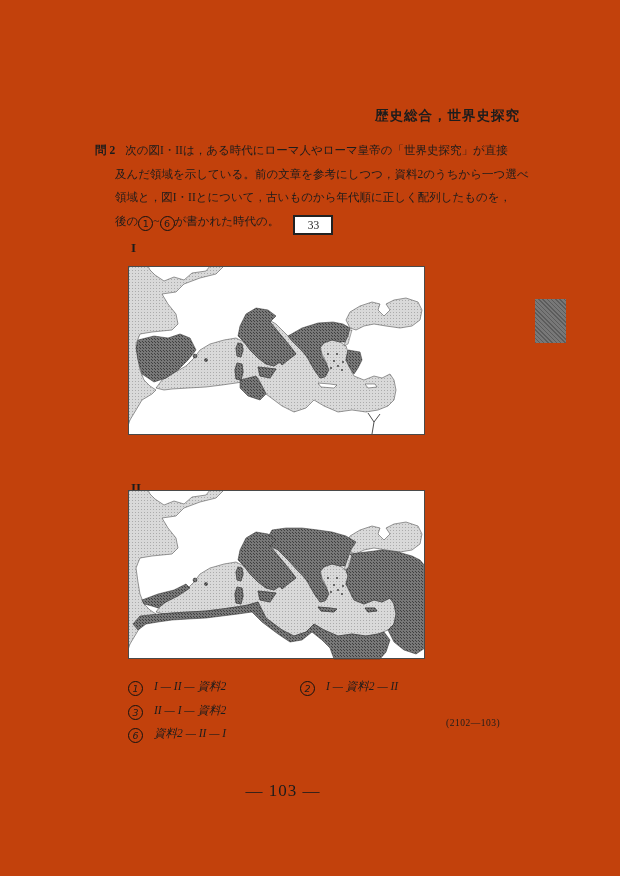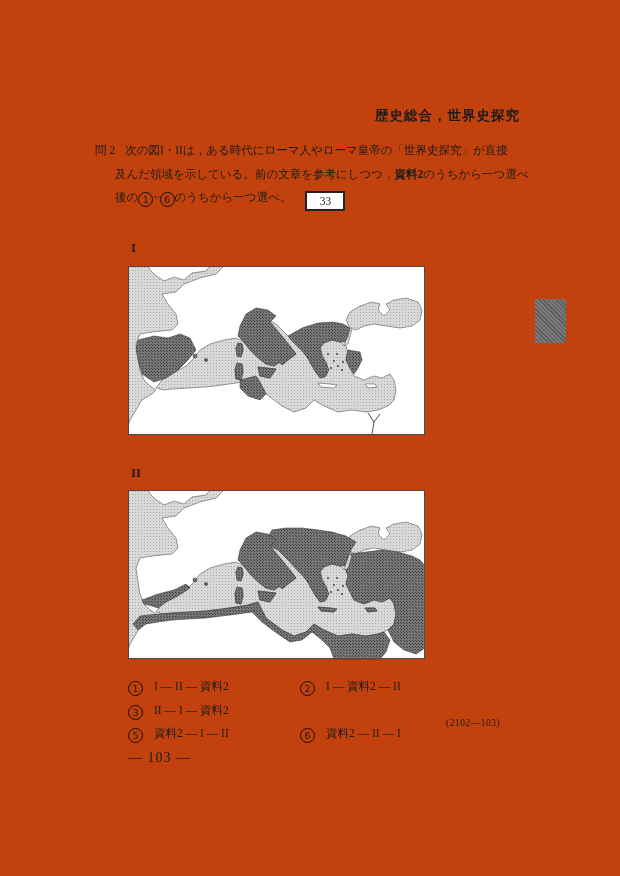--- a/index.html
+++ b/index.html
@@ -15,69 +15,72 @@
   }
   .page{position:relative;width:620px;height:876px;background:#c2410c;overflow:hidden;}
 
   .header{
     position:absolute;top:107px;left:330px;width:190px;
     text-align:right;font-weight:bold;font-size:13.5px;letter-spacing:1px;
   }
 
   .question{position:absolute;top:139px;left:95px;width:445px;font-size:11.5px;line-height:23.7px;}
   .q-line{height:23.7px;white-space:nowrap;}
-  .q-num{font-weight:normal;margin-right:10px;text-align:center;}
+  .q-num{font-weight:bold;margin-right:10px;text-align:center;}
   .q-cont{margin-left:20px;}
-  .bold{font-weight:bold;}
+  .bold{font-weight:normal;}
   .circ{
     display:inline-flex;align-items:center;justify-content:center;
     width:13px;height:13px;border:1px solid #111;border-radius:50%;
     font-size:9.5px;line-height:13px;vertical-align:-2px;
     font-family:"DejaVu Sans",sans-serif;
   }
   .answer-box{
     display:inline-block;border:2px solid #222;min-width:36px;height:16px;
     line-height:16px;text-align:center;font-size:11.5px;margin-left:14px;
     vertical-align:-4px;background:#fff;
   }
 
   .map-label{position:absolute;font-weight:bold;font-size:13px;font-family:"Liberation Serif",serif;}
   #map1-label{left:131px;top:240px;}
-  #map2-label{left:131px;top:465px;}
+  #map2-label{left:131px;top:480px;}
   .map-figure{position:absolute;left:128px;}
   #map1{top:266px;}
   #map2{top:490px;}
 
   .choices{position:absolute;left:128px;top:679px;width:370px;font-size:11.5px;}
-  .choice-row{height:23.5px;display:flex;}
+  .choice-row{height:23.5px;display:flex;font-style:italic;}
   .choice{width:172px;white-space:nowrap;}
   .choice .circ{margin-right:11px;}
 
-  .pagenum{position:absolute;top:750px;left:128px;width:310px;text-align:left;font-size:14px;letter-spacing:1px;}
+  .pagenum{position:absolute;top:781px;left:128px;width:310px;text-align:center;font-size:17px;letter-spacing:1px;}
   .code{position:absolute;top:718px;left:446px;font-size:9.5px;letter-spacing:0.5px;}
 
   .side-tab{position:absolute;left:535px;top:299px;width:31px;height:44px;background:var(--ter-bg);
     background-image:repeating-linear-gradient(45deg,rgba(40,40,40,.35) 0 1px,transparent 1px 3px);}
 </style>
 </head>
 <body>
 
 <div class="page">
 
   <div class="header">歴史総合，世界史探究</div>
 
   <div class="question">
     <div class="q-line">
       <span class="q-num">問 2</span><span>次の図I・IIは，ある時代にローマ人やローマ皇帝の「世界史探究」が直接</span>
     </div>
     <div class="q-line q-cont">
       <span>及んだ領域を示している。前の文章を参考にしつつ，</span><span class="bold">資料2</span><span>のうちから一つ選べ</span>
     </div>
     <div class="q-line q-cont">
-      <span>後の</span><span class="circ">1</span><span>~</span><span class="circ">6</span><span>のうちから一つ選べ。</span><span class="answer-box">33</span>
+      <span>領域と，図I・IIとについて，古いものから年代順に正しく配列したものを，</span>
+    </div>
+    <div class="q-line q-cont">
+      <span>後の</span><span class="circ">1</span><span>~</span><span class="circ">6</span><span>が書かれた時代の。</span><span class="answer-box">33</span>
     </div>
   </div>
 
   <div class="map-label" id="map1-label">I</div>
 
   <svg id="map1" class="map-figure" width="297" height="170" viewBox="0 0 297 170">
     <defs>
       <pattern id="pSea" width="3" height="3" patternUnits="userSpaceOnUse">
         <rect width="3" height="3" style="fill:var(--sea-bg)"></rect>
         <rect x="1" y="1" width="1" height="1" style="fill:var(--sea-dot)"></rect>
@@ -158,23 +161,20 @@
         <span class="circ">2</span><span>I — 資料2 — II</span>
       </div>
     </div>
     <div class="choice-row">
       <div class="choice">
         <span class="circ">3</span><span>II — I — 資料2</span>
       </div>
     </div>
     <div class="choice-row">
       <div class="choice">
-        <span class="circ">5</span><span>資料2 — I — II</span>
-      </div>
-      <div class="choice">
         <span class="circ">6</span><span>資料2 — II — I</span>
       </div>
     </div>
   </div>
 
   <div class="pagenum">— 103 —</div>
   <div class="code">(2102—103)</div>
   <div class="side-tab"></div>
 
 </div>

